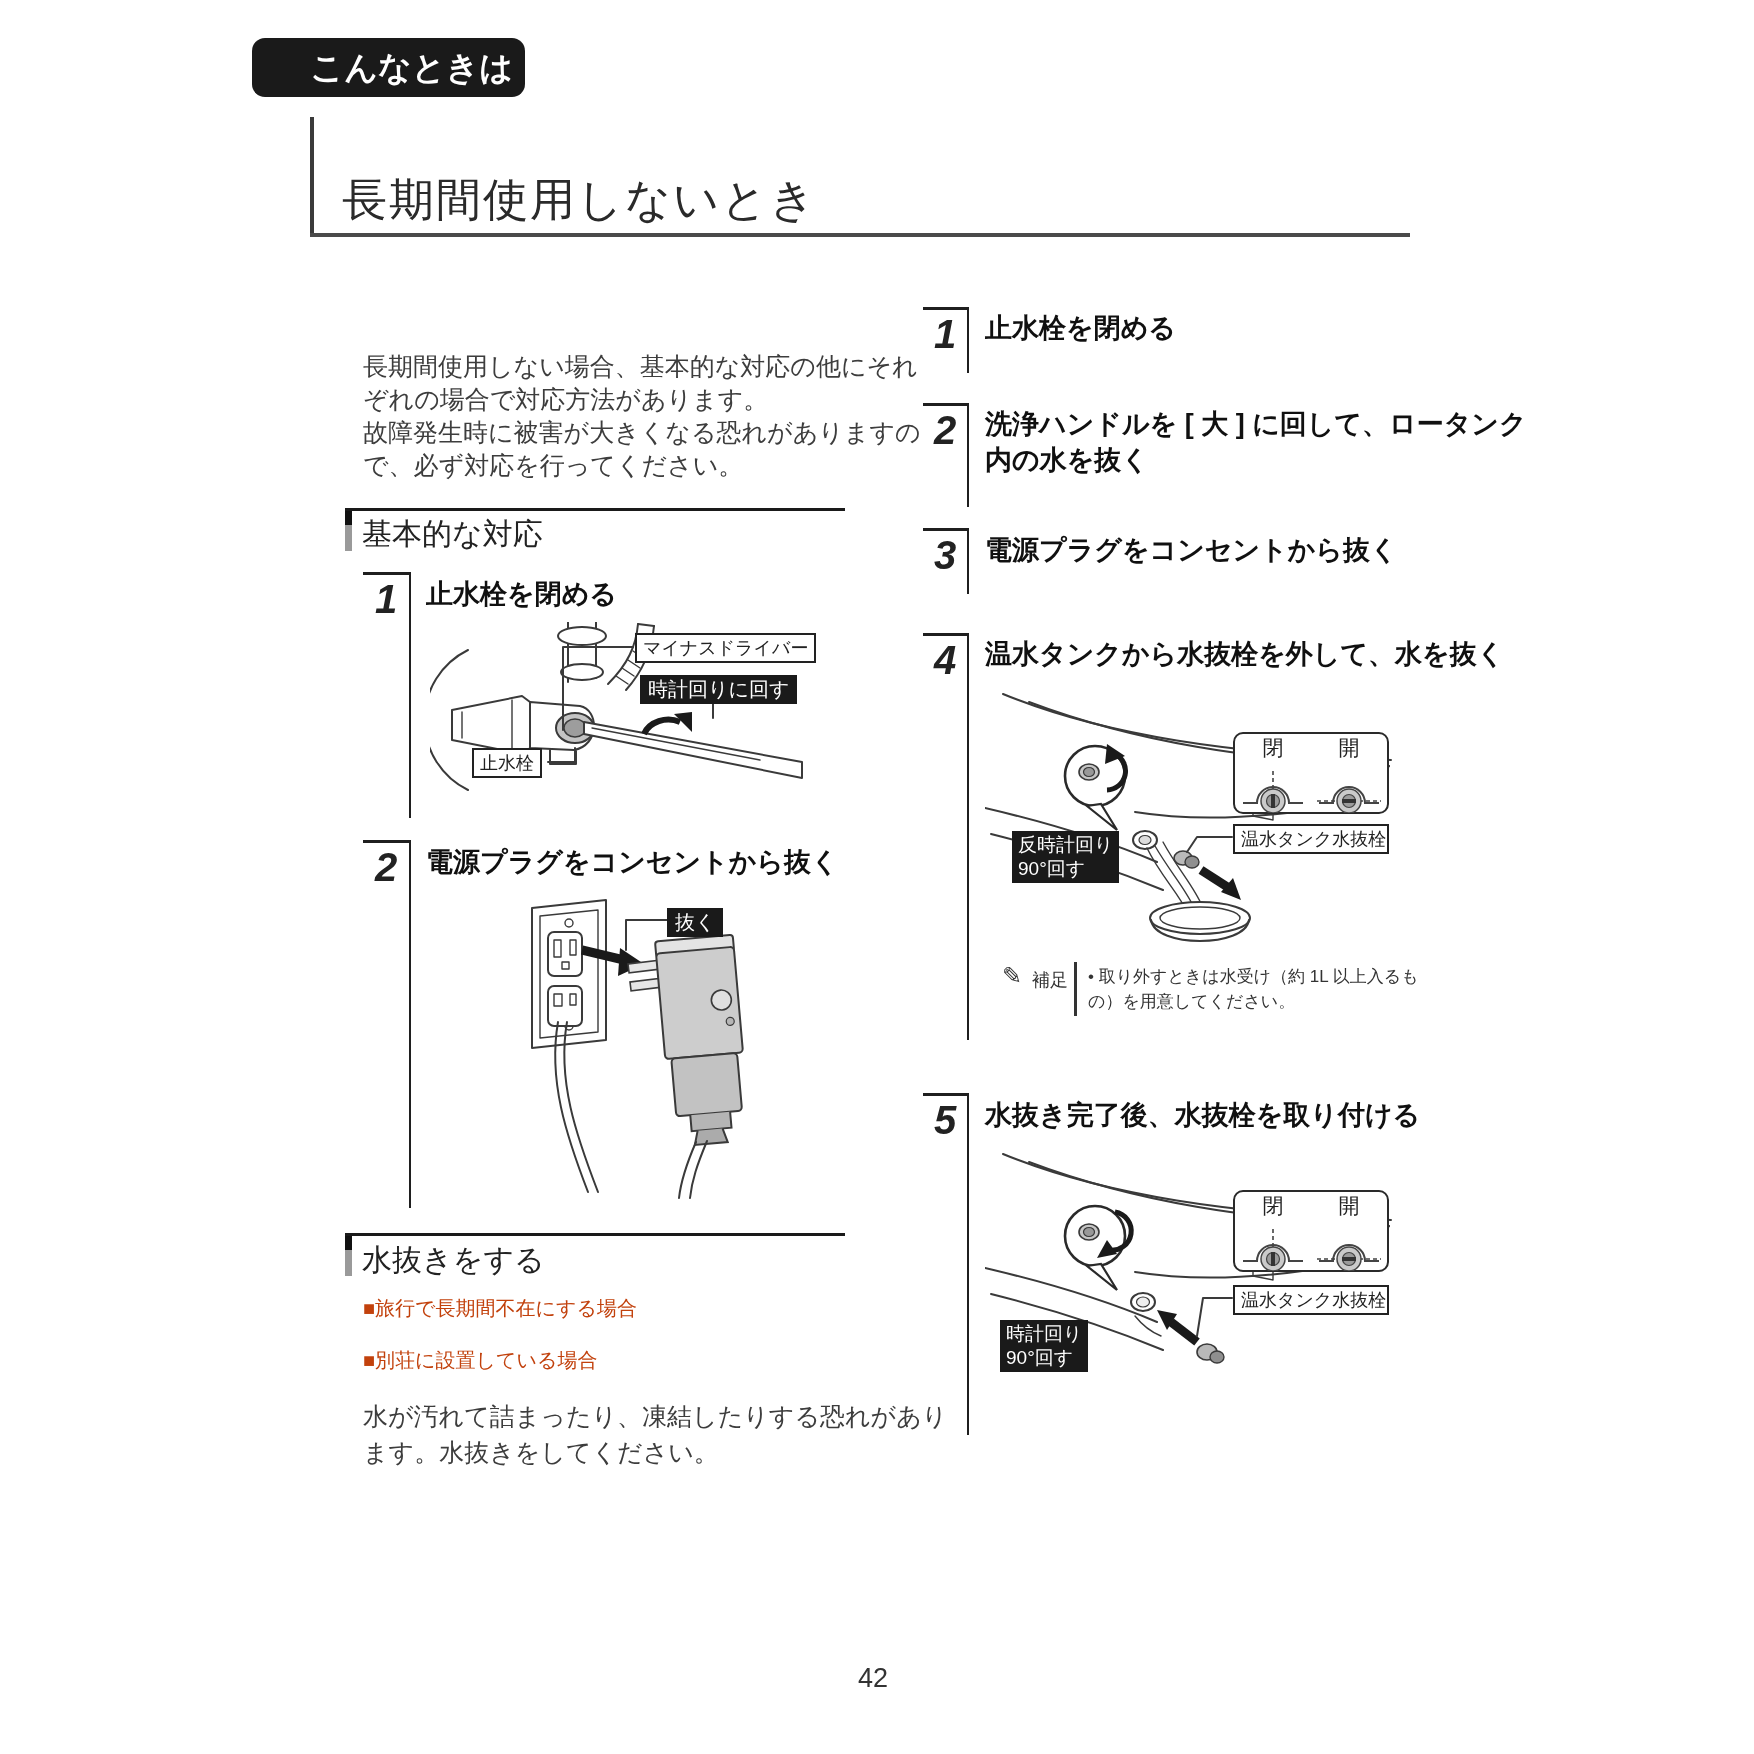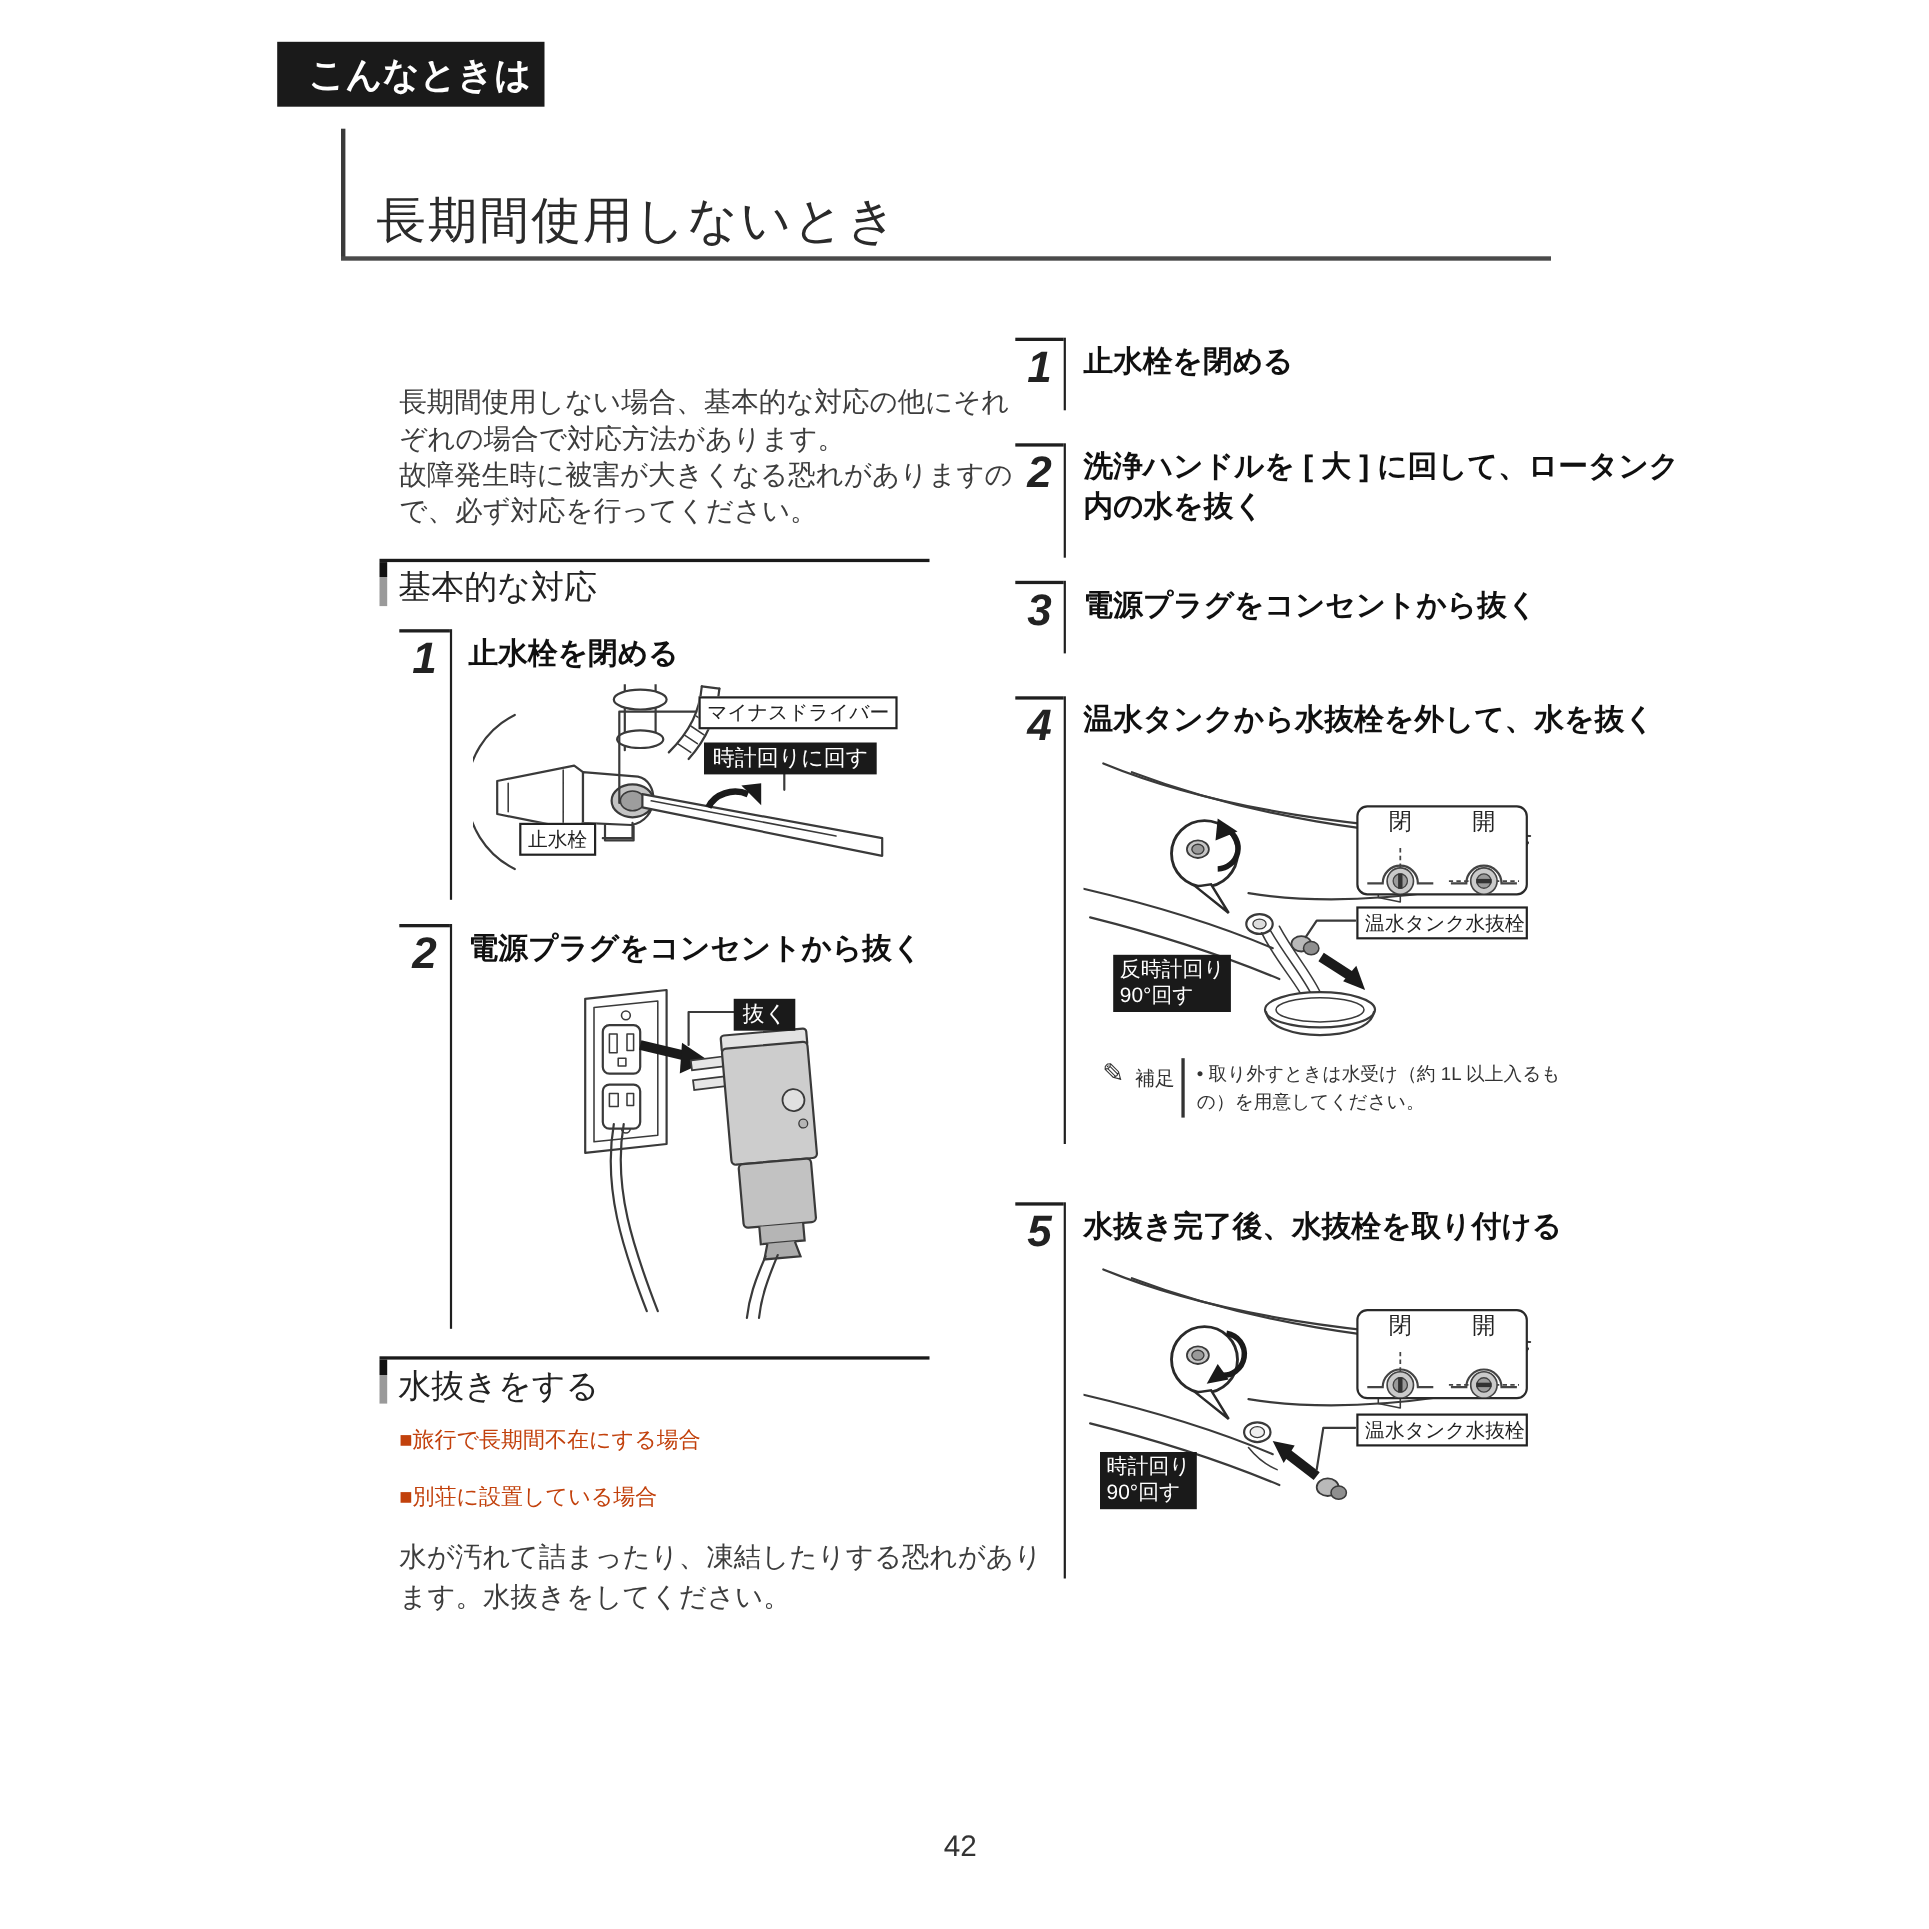--- a/index.html
+++ b/index.html
@@ -46,21 +46,21 @@
   svg{display:block;}
   svg .ln{fill:none;stroke:#3a3a3a;stroke-width:2;stroke-linecap:round;stroke-linejoin:round;}
   svg .ln.w{fill:#fff;}
   svg .thin{stroke-width:1.4;}
 </style>
 </head>
 <body>
 
 <div id="page">
 
-  <div class="abs banner" style="left:252px;top:38px;width:243px;height:59px;">こんなときは</div>
+  <div class="abs banner" style="left:252px;top:38px;width:273px;height:59px;border-radius:13px;">こんなときは</div>
 
   <div class="abs title-vbar" style="left:310px;top:117px;width:4px;height:118px;"></div>
   <div class="abs page-title" style="left:342px;top:170px;">長期間使用しないとき</div>
   <div class="abs title-rule" style="left:310px;top:233px;width:1100px;height:4px;"></div>
 
   <div class="abs body-txt" style="left:363px;top:350px;">
     <div>長期間使用しない場合、基本的な対応の他にそれ</div>
     <div>ぞれの場合で対応方法があります。</div>
     <div>故障発生時に被害が大きくなる恐れがありますの</div>
     <div>で、必ず対応を行ってください。</div>
@@ -211,21 +211,21 @@
       <svg width="64" height="54" viewBox="0 0 64 54">
         <line x1="0" y1="42" x2="64" y2="42" stroke="#444" stroke-width="1.6" stroke-dasharray="4 3"></line>
         <path d="M2,44 H16 A16,16 0 0 1 48,44 H62" fill="none" stroke="#444" stroke-width="2"></path>
         <circle cx="32" cy="42" r="12" fill="#cacaca" stroke="#444" stroke-width="1.5"></circle>
         <circle cx="32" cy="42" r="6.5" fill="#9b9b9b" stroke="#444" stroke-width="1.2"></circle>
         <rect x="25" y="40" width="14" height="4" fill="#333"></rect>
       </svg>
     </div>
   </div>
   <div class="abs boxlabel" style="left:1233px;top:824px;width:156px;">温水タンク水抜栓</div>
-  <div class="abs blacklabel small" style="left:1012px;top:868px;">
+  <div class="abs blacklabel small" style="left:1012px;top:831px;">
     <div>反時計回り</div>
     <div>90°回す</div>
   </div>
 
   <span class="abs note-icon" style="left:1002px;top:962px;">✎</span>
   <span class="abs note-label" style="left:1032px;top:968px;">補足</span>
   <div class="abs note-bar" style="left:1074px;top:962px;height:54px;"></div>
   <div class="abs note-txt" style="left:1088px;top:964px;">
     <div>• 取り外すときは水受け（約 1L 以上入るも</div>
     <div>の）を用意してください。</div>

